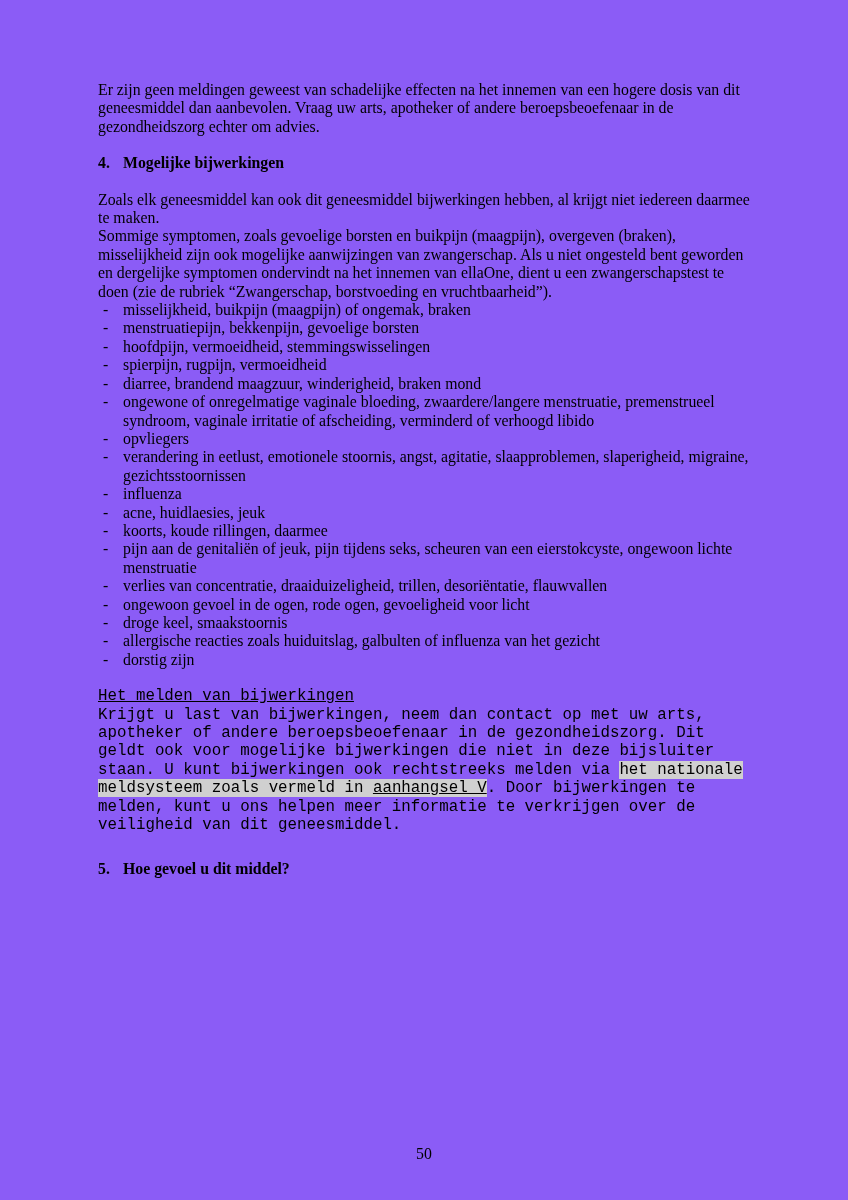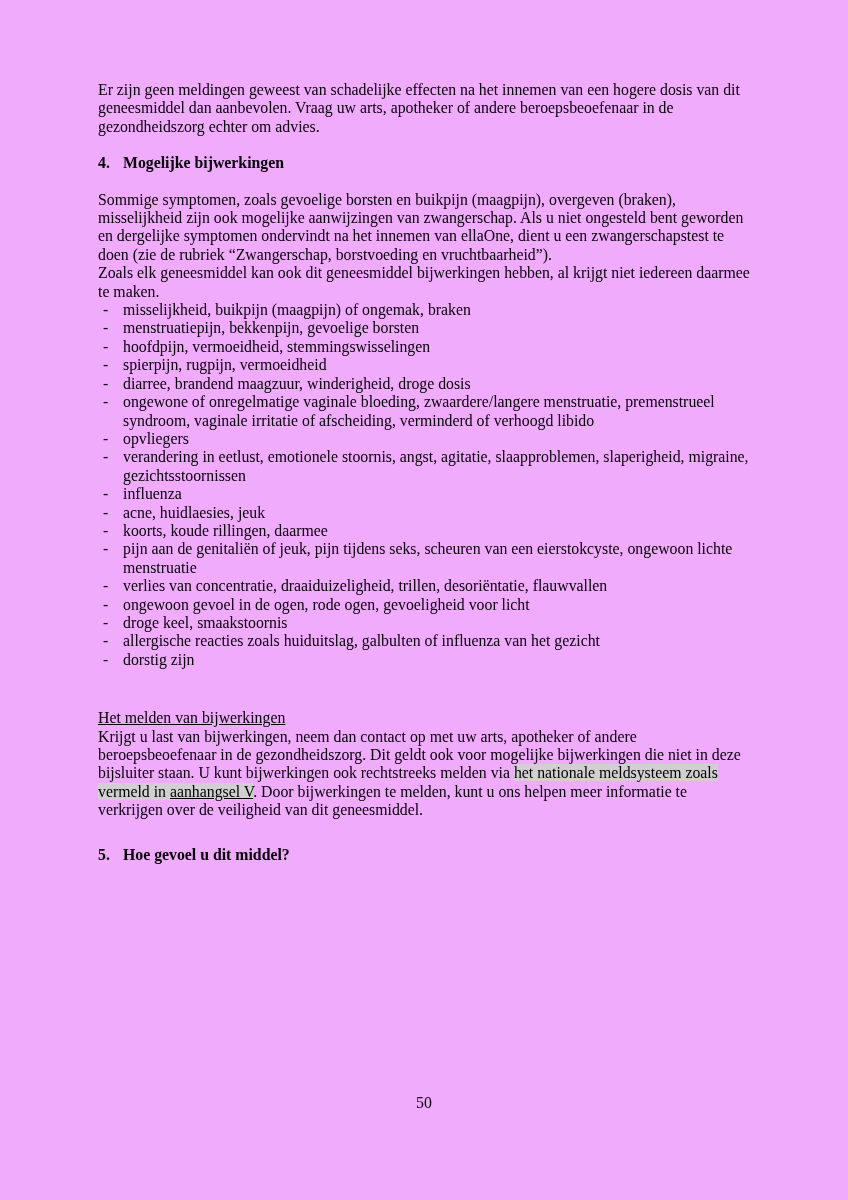--- a/index.html
+++ b/index.html
@@ -1,41 +1,41 @@
 <!DOCTYPE html>
 <html><head>
 <meta charset="utf-8">
 <style>
   html, body { margin: 0; padding: 0; background: #ffffff; }
   .page {
     position: relative;
     width: 848px;
     height: 1200px;
-    background: #f0abfc;
+    background: #8b5cf6;
     font-family: "Liberation Serif", "DejaVu Serif", serif;
     font-size: 15.8px;
     line-height: 18.4px;
     color: #000000;
     overflow: hidden;
   }
   .content {
     position: absolute;
     left: 98px;
     top: 81px;
     width: 652px;
   }
   .para { margin: 0; }
   .mt-blank   { margin-top: 18px; }
   .mt-head4   { margin-top: 18px; }
   .mt-intro   { margin-top: 18px; }
   .mt-common  { margin-top: 38px; }
   .mt-list    { margin-top: 16px; }
   .mt-uncommon{ margin-top: 16px; }
   .mt-rare    { margin-top: 20px; }
-  .mt-report  { margin-top: 40px; }
+  .mt-report  { margin-top: 18px; font-family: Liberation Mono, monospace; }
   .mt-sect5   { margin-top: 26px; }
 
   .num-heading {
     display: flex;
     font-weight: bold;
   }
   .num-heading .hnum { width: 25px; flex: none; }
   .num-heading .htitle { flex: 1; }
 
   .freq-heading { margin: 0; }
@@ -50,41 +50,41 @@
   .hl { background: #d0d0d0; }
   a.doclink {
     color: #000000;
     text-decoration: underline;
     cursor: pointer;
   }
   .page-number {
     position: absolute;
     left: 0;
     right: 0;
-    top: 1094px;
+    top: 1145px;
     text-align: center;
   }
 </style>
 </head>
 <body>
 
 <div class="page">
   <div class="content">
 
     <p class="para">Er zijn geen meldingen geweest van schadelijke effecten na het innemen van een hogere dosis van dit geneesmiddel dan aanbevolen. Vraag uw arts, apotheker of andere beroepsbeoefenaar in de gezondheidszorg echter om advies.</p>
 
 
     <div class="num-heading mt-head4">
       <span class="hnum">4.</span>
       <span class="htitle">Mogelijke bijwerkingen</span>
     </div>
 
     <div class="mt-intro">
+      <div class="para">Zoals elk geneesmiddel kan ook dit geneesmiddel bijwerkingen hebben, al krijgt niet iedereen daarmee te maken.</div>
       <div class="para">Sommige symptomen, zoals gevoelige borsten en buikpijn (maagpijn), overgeven (braken), misselijkheid zijn ook mogelijke aanwijzingen van zwangerschap. Als u niet ongesteld bent geworden en dergelijke symptomen ondervindt na het innemen van ellaOne, dient u een zwangerschapstest te doen (zie de rubriek “Zwangerschap, borstvoeding en vruchtbaarheid”).</div>
-      <div class="para">Zoals elk geneesmiddel kan ook dit geneesmiddel bijwerkingen hebben, al krijgt niet iedereen daarmee te maken.</div>
     </div>
 
 
     <ul class="dashlist mt-list">
         <li>
           <span class="dash">-</span>
           <span class="li-text">misselijkheid, buikpijn (maagpijn) of ongemak, braken</span>
         </li>
         <li>
           <span class="dash">-</span>
@@ -97,21 +97,21 @@
         <li>
           <span class="dash">-</span>
           <span class="li-text">spierpijn, rugpijn, vermoeidheid</span>
         </li>
       </ul>
 
 
     <ul class="dashlist mt-list">
         <li>
           <span class="dash">-</span>
-          <span class="li-text">diarree, brandend maagzuur, winderigheid, droge dosis</span>
+          <span class="li-text">diarree, brandend maagzuur, winderigheid, braken mond</span>
         </li>
         <li>
           <span class="dash">-</span>
           <span class="li-text">ongewone of onregelmatige vaginale bloeding, zwaardere/langere menstruatie, premenstrueel syndroom, vaginale irritatie of afscheiding, verminderd of verhoogd libido</span>
         </li>
         <li>
           <span class="dash">-</span>
           <span class="li-text">opvliegers</span>
         </li>
         <li>

